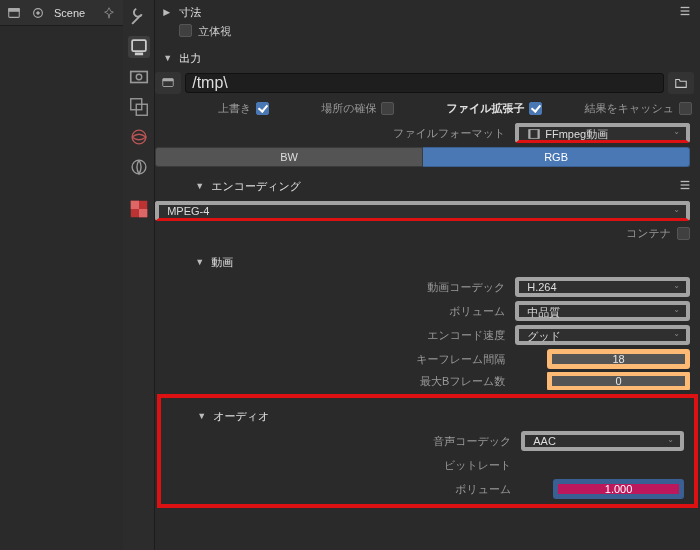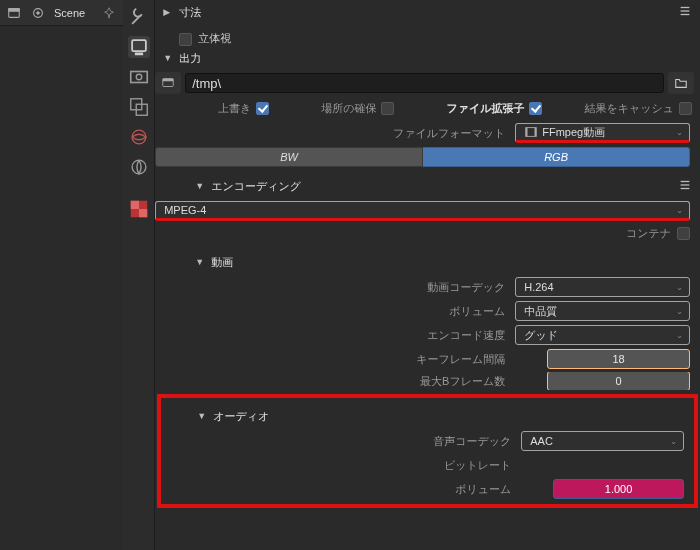--- a/index.html
+++ b/index.html
@@ -16,43 +16,43 @@
   .toolcol { width: 32px; background: #2c2c2c; border-right: 1px solid #1c1c1c; display: flex; flex-direction: column; padding-top: 6px; gap: 8px; align-items: center; }
   .toolcol .tbtn { width: 22px; height: 22px; display: flex; align-items: center; justify-content: center; border-radius: 3px; }
   .toolcol .tbtn.active { background: #3d3d3d; }
 
   .panel { flex: 1; overflow: hidden; padding: 0; }
   .section-head { display: flex; align-items: center; height: 24px; padding: 0 8px; gap: 6px; color: #e2e2e2; }
   .section-head .disclosure { font-size: 9px; color: #bbb; width: 10px; }
   .section-head .spacer { flex: 1; }
   .listicon svg { width: 14px; height: 14px; stroke: #bbb; fill: none; }
 
-  .row { display: flex; align-items: flex-end; height: 22px; padding-left: 24px; gap: 6px; }
+  .row { display: flex; align-items: flex-start; height: 22px; padding-left: 24px; gap: 6px; }
   .chk { width: 13px; height: 13px; border: 1px solid #555; background: #404040; border-radius: 2px; }
   .row span.lbl { color: #ccc; }
 
   .pathrow { display: flex; align-items: center; height: 26px; padding: 0 6px 0 0; gap: 4px; }
   .iconbtn { width: 26px; height: 22px; display:flex; align-items:center; justify-content:center; background:#333; border-radius:3px; }
-  input.path { flex:1; height: 20px; background: #1e1e1e; border: 1px solid #111; color: #ddd; padding: 0 6px; border-radius: 3px; font-size: 13px; }
+  input.path { flex:1; height: 20px; background: #1e1e1e; border: 1px solid #111; color: #ddd; padding: 0 6px; border-radius: 3px; font-size: 16px; }
 
   .optsrow { display:flex; align-items:center; height: 24px; padding: 0 8px; gap: 6px; }
   .optsrow .group { display:flex; align-items:center; gap:5px; }
   .optsrow .rlabel { color:#9a9a9a; text-align:center; }
   .optsrow .spacer { flex:1; }
   .chk.blue { background:#4a78b5; border-color:#4a78b5; position:relative; }
   .chk.blue::after { content:""; position:absolute; left:3px; top:0px; width:4px; height:7px; border-right:2px solid #fff; border-bottom:2px solid #fff; transform:rotate(40deg); }
 
   .proprow { display:flex; align-items:center; height: 22px; margin-top:2px; }
   .proprow .plabel { width: 360px; text-align:right; padding-right:10px; color:#9a9a9a; }
   .proprow .pval { flex:1; padding-right:10px; display:flex; gap:0; }
-  .dd { flex:1; height:20px; background:#2f2f2f; border:1px solid #a3a3a3; border-radius:3px; display:flex; align-items:center; padding:0 8px; position:relative; color:#ddd; }
+  .dd { flex:1; height:20px; background:#2f2f2f; border:4px solid #a3a3a3; border-radius:3px; display:flex; align-items:flex-start; padding:0 8px; position:relative; color:#ddd; }
   .dd .caret { position:absolute; right:6px; font-size:8px; color:#888; }
-  .numfield { flex:1; height:20px; background:#545454; border:1px solid #fdba74; border-radius:3px; display:flex; align-items:center; justify-content:center; color:#e8e8e8;margin-left:32px; }
+  .numfield { flex:1; height:20px; background:#545454; border:5px solid #fdba74; border-radius:3px; display:flex; align-items:center; justify-content:center; color:#e8e8e8;margin-left:32px; }
   .numfield.blue { background:#be185d; border-color:#3a5f92; color:#fff; }
-  .btngrp { display:flex; flex:1; height:20px;font-style:italic; }
+  .btngrp { display:flex; flex:1; height:20px; }
   .btngrp .seg { flex:1; display:flex; align-items:center; justify-content:center; background:#545454; border:1px solid #3a3a3a; color:#ddd; }
   .btngrp .seg:first-child { border-radius:3px 0 0 3px; }
   .btngrp .seg:last-child { border-radius:0 3px 3px 0; border-left:none; }
   .btngrp .seg.active { background:#4a78b5; border-color:#3a5f92; color:#fff; }
 
   .underline-red { border-bottom:3px solid #d11; }
 
   .subhead { display:flex; align-items:center; height:24px; padding:0 8px 0 40px; gap:6px; color:#e0e0e0; margin-top:6px; }
   .subhead .disclosure { font-size:9px; color:#bbb; width:10px; }
   .subhead .spacer { flex:1; }

